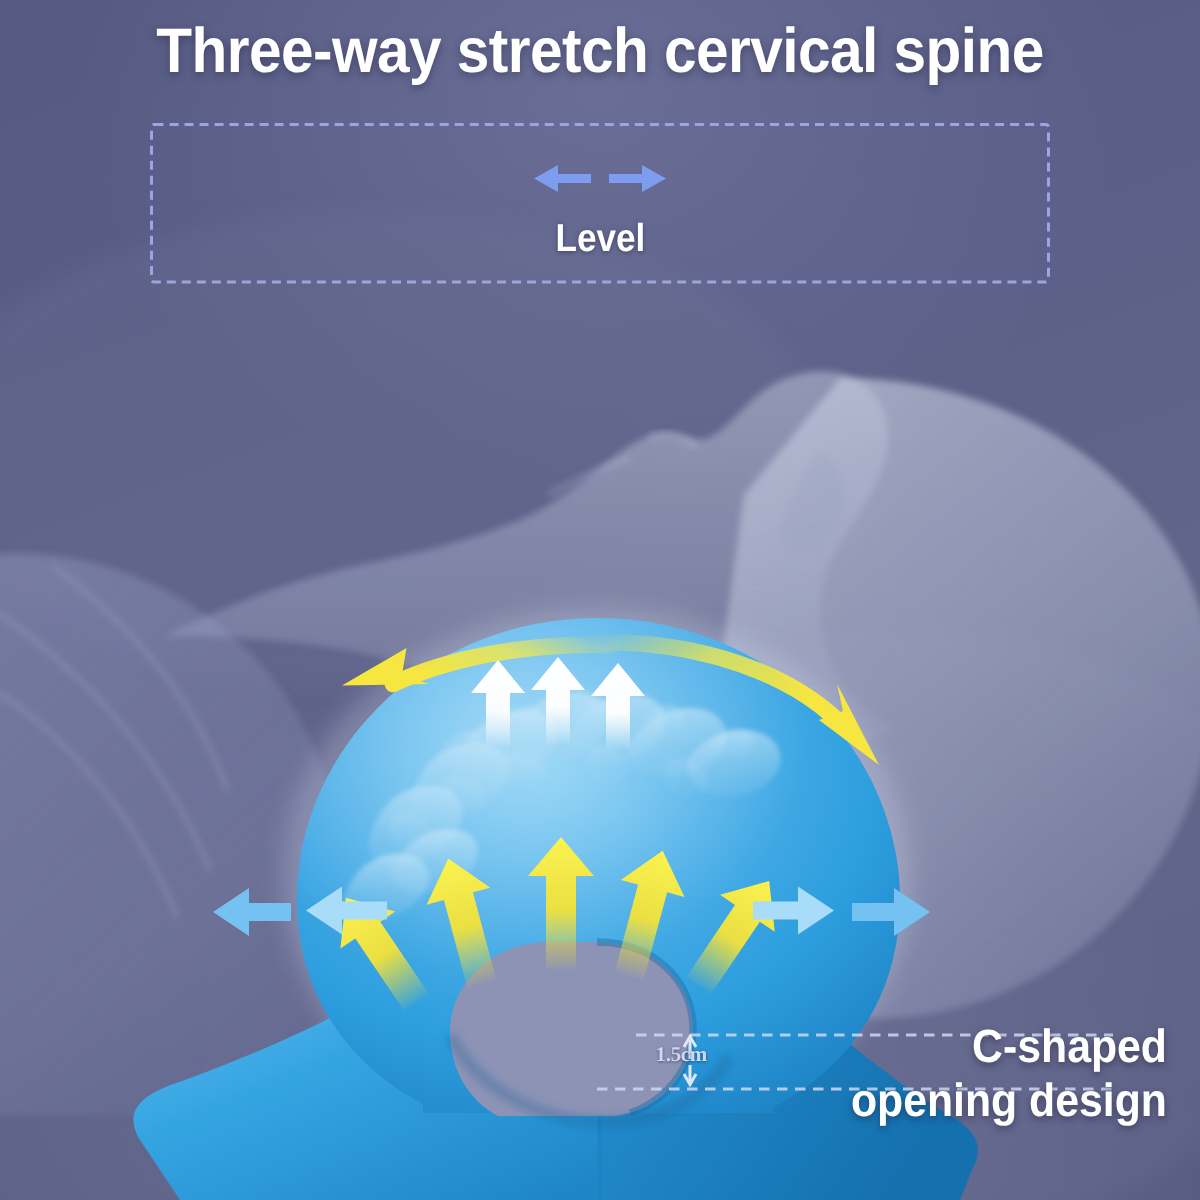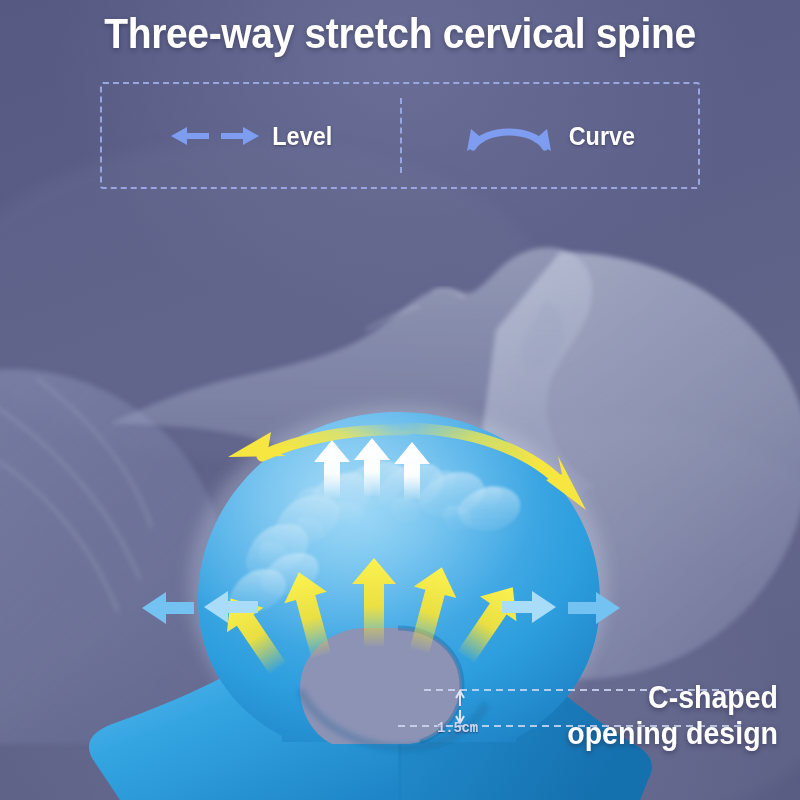--- a/index.html
+++ b/index.html
@@ -25,21 +25,21 @@
     white-space:nowrap;
   }
 
   
   .legend{
     position:absolute;left:100px;top:82px;width:600px;height:107px;
     border:2px dashed #9aa6e0;border-radius:3px;
     display:flex;align-items:stretch;
   }
   .legend-cell{
-    flex:1;position:relative;display:flex;flex-direction:row;
+    flex:1;position:relative;display:flex;flex-direction:column;
     align-items:center;justify-content:center;gap:6px;
   }
   .legend-cell + .legend-cell::before{
     content:"";position:absolute;left:0;top:14px;bottom:14px;
     border-left:2px dashed #9aa6e0;
   }
   .legend-icon{height:38px;display:flex;align-items:center;justify-content:center;}
   .legend-label{
     color:#ffffff;font-size:26px;font-weight:bold;line-height:28px;
     font-family:"Liberation Sans Narrow","Liberation Sans",sans-serif;
@@ -55,24 +55,23 @@
   .callout{
     position:absolute;right:22px;top:680px;width:270px;text-align:right;
     color:#ffffff;font-size:31px;line-height:36px;font-weight:bold;
     font-family:"Liberation Sans Narrow","Liberation Sans",sans-serif;
     transform:scaleX(0.92);transform-origin:100% 50%;
     text-shadow:0 2px 5px rgba(30,32,60,.5);
   }
   .measure-label{
     position:absolute;left:437px;top:696px;
     color:#cfd8f2;font-size:14px;font-weight:bold;line-height:16px;
-    font-family:Liberation Mono, monospace;
+    font-family:Liberation Serif, serif;
     letter-spacing:-0.2px;
     text-shadow:0 1px 2px rgba(30,32,60,.6);
-    margin-top:24px;
   }
 </style>
 </head>
 <body>
 
 <div id="stage">
 
   <div class="scene">
     <svg width="800" height="800" viewBox="0 0 800 800" xmlns="http://www.w3.org/2000/svg">
       <defs>
@@ -358,30 +357,20 @@
         <svg width="96" height="26" viewBox="0 0 96 26">
           <g fill="#7e9cf0">
             <path d="M4 13 L 20 4 L 20 10 L 42 10 L 42 16 L 20 16 L 20 22 Z"></path>
             <path d="M92 13 L 76 4 L 76 10 L 54 10 L 54 16 L 76 16 L 76 22 Z"></path>
           </g>
         </svg>
       </span>
       <span class="legend-label">Level</span>
     </div>
 
-    <div class="legend-cell">
-      <span class="legend-icon">
-        <svg width="100" height="34" viewBox="0 0 100 34">
-          <path d="M14 28 C 26 8 74 8 86 28" stroke="#7e9cf0" stroke-width="7" fill="none" stroke-linecap="round"></path>
-          <path d="M8 32 L 12 10 L 26 22 Z" fill="#7e9cf0"></path>
-          <path d="M92 32 L 88 10 L 74 22 Z" fill="#7e9cf0"></path>
-        </svg>
-      </span>
-      <span class="legend-label">Curve</span>
-    </div>
 
   </div>
 
   <div class="measure-label">1.5cm</div>
 
   <div class="callout">
     <div>C-shaped</div>
     <div>opening design</div>
   </div>
 

